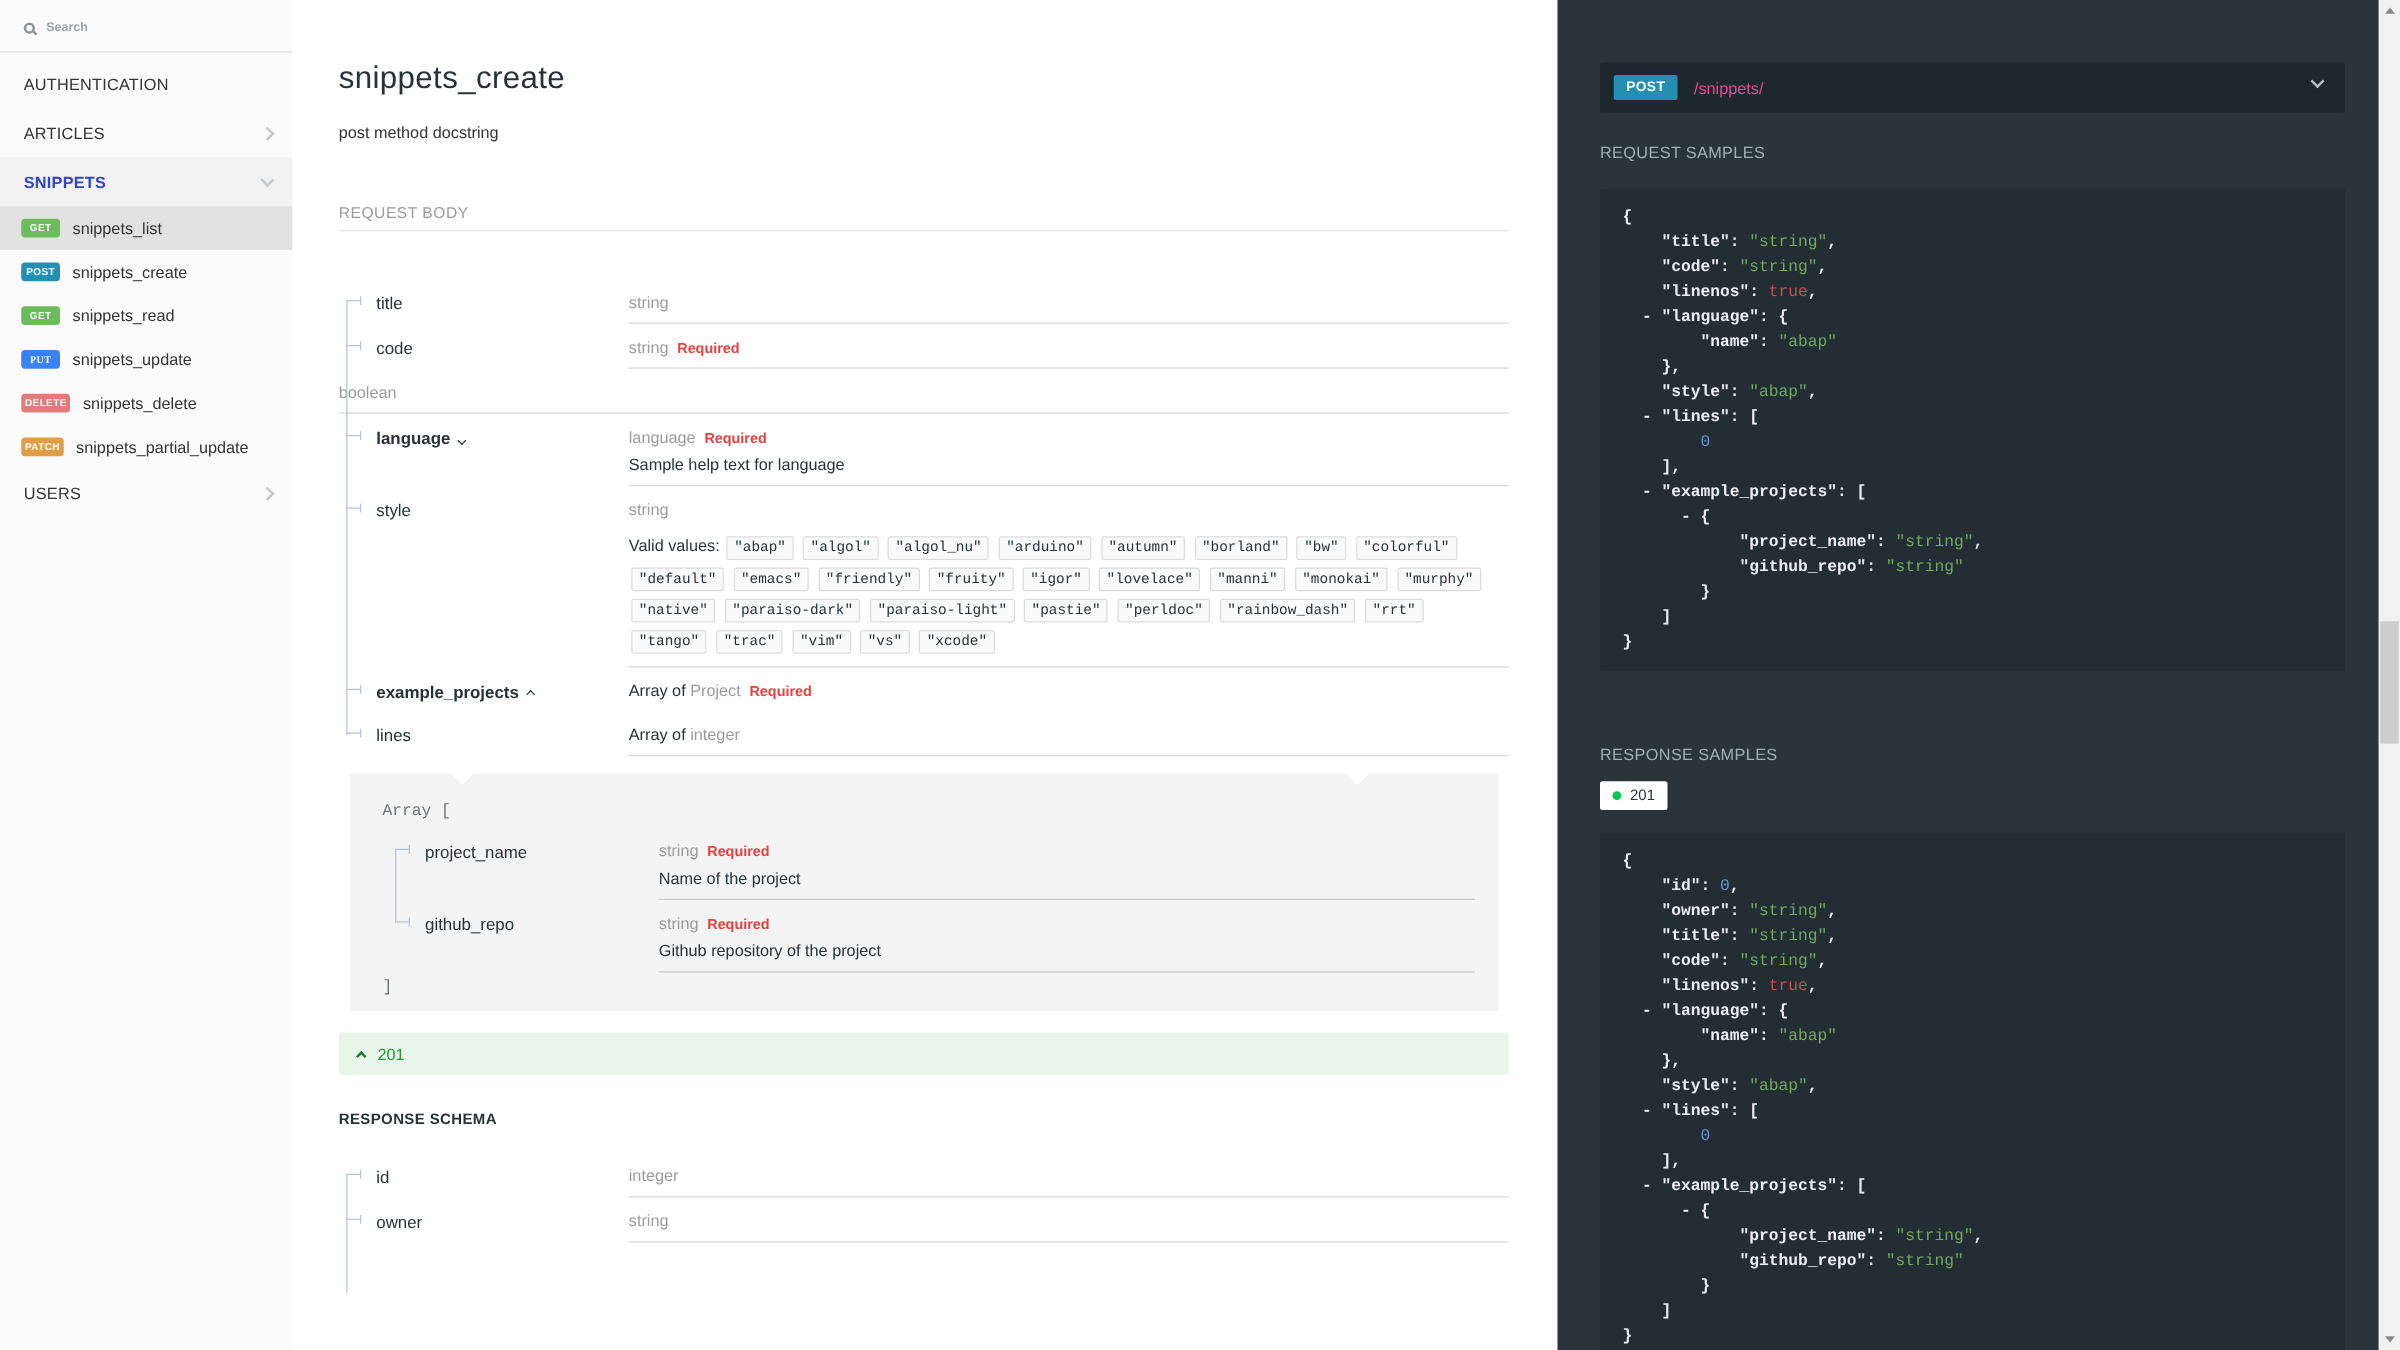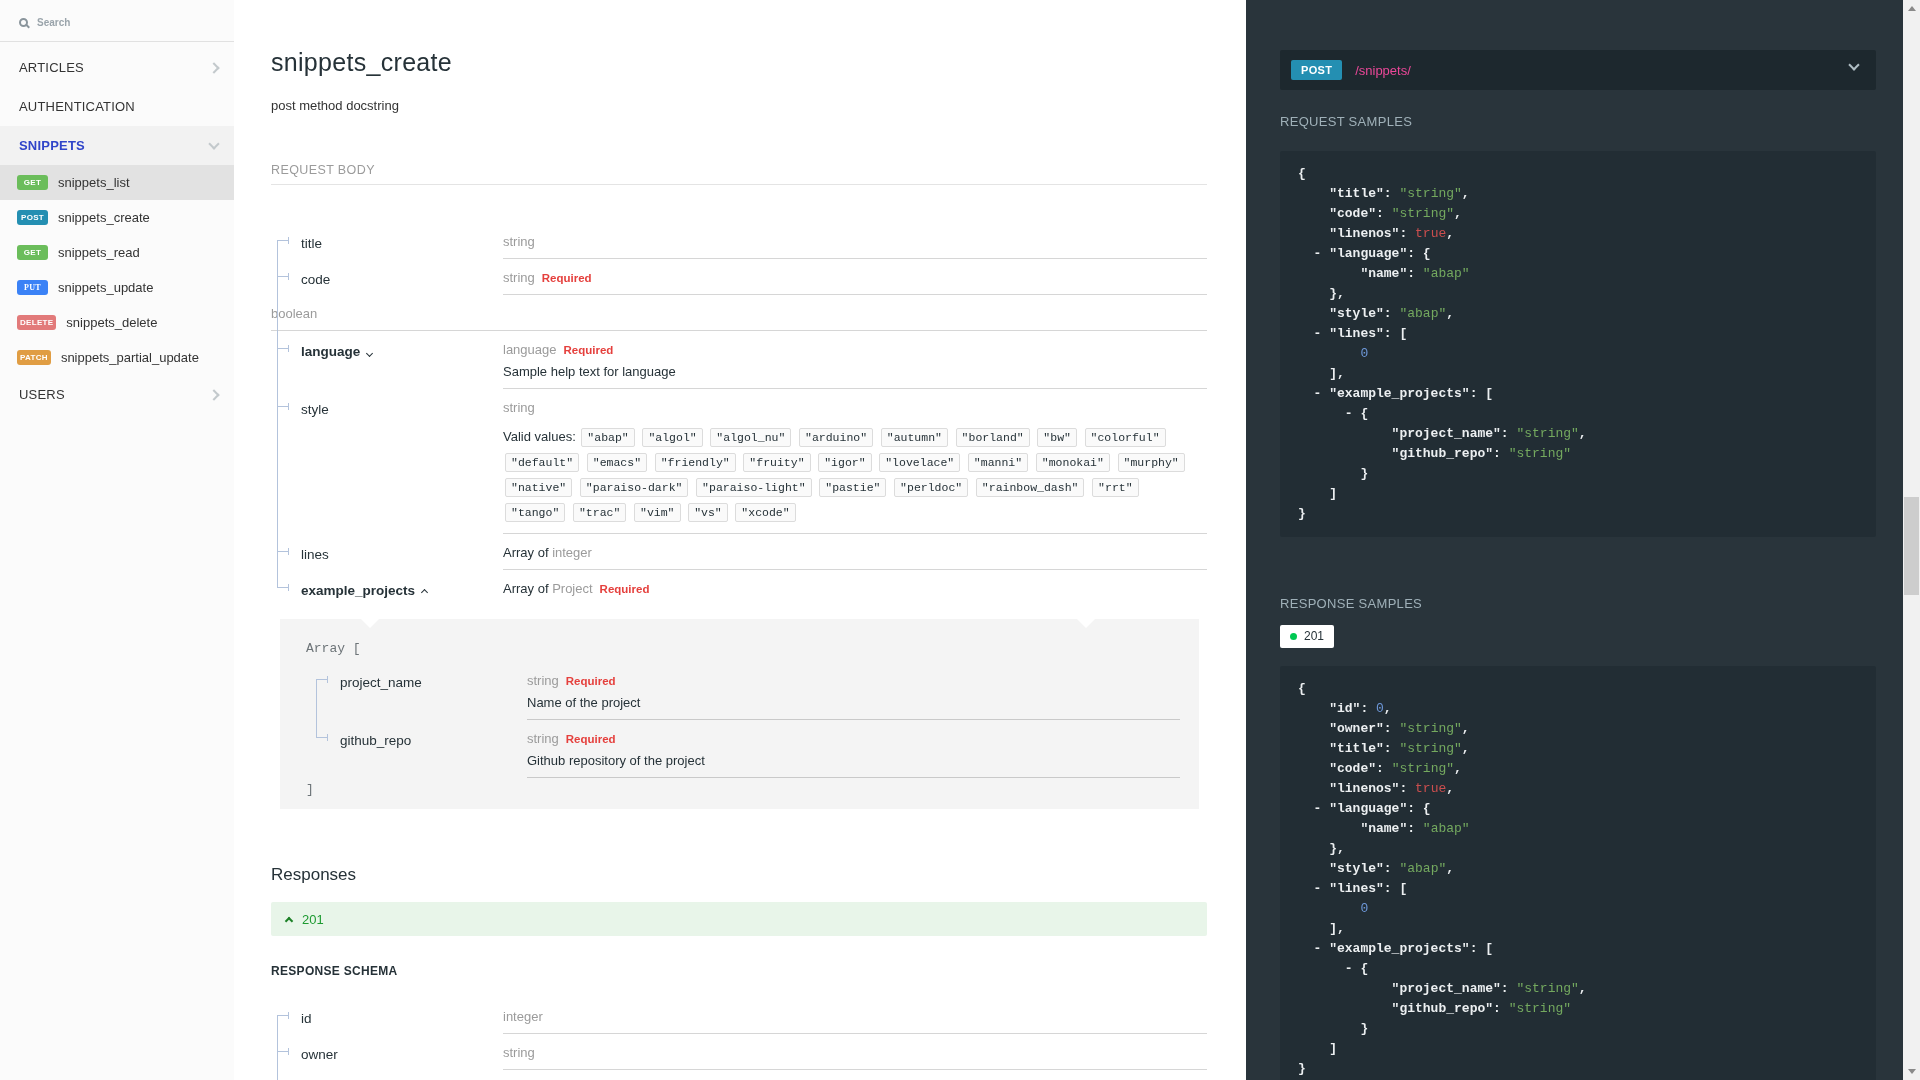--- a/index.html
+++ b/index.html
@@ -94,25 +94,25 @@
 </head>
 <body>
 
 <aside class="sidebar">
   <div class="search-row">
     <span class="search-icon"></span>
     <span class="search-text">Search</span>
   </div>
   <nav class="nav">
       <div class="nav-section">
+        <span>AUTHENTICATION</span>
+      </div>
+      <div class="nav-section">
         <span>ARTICLES</span>
         <span class="chev right"></span>
-      </div>
-      <div class="nav-section">
-        <span>AUTHENTICATION</span>
       </div>
       <div class="nav-section active">
         <span>SNIPPETS</span>
         <span class="chev down"></span>
       </div>
       <div class="nav-item selected">
         <span class="mbadge" style="background: rgb(107, 189, 91);">GET</span>
         <span>snippets_list</span>
       </div>
       <div class="nav-item">
@@ -173,29 +173,29 @@
           </div>
         </div>
         <div class="frow">
           <div class="frow-left"><span class="fname">style</span></div>
           <div class="frow-right">
             <div class="ftype"><span>string</span></div>
             <div class="vv"><span>Valid values: </span><span class="vv-badge">"abap"</span> <span class="vv-badge">"algol"</span> <span class="vv-badge">"algol_nu"</span> <span class="vv-badge">"arduino"</span> <span class="vv-badge">"autumn"</span> <span class="vv-badge">"borland"</span> <span class="vv-badge">"bw"</span> <span class="vv-badge">"colorful"</span> <span class="vv-badge">"default"</span> <span class="vv-badge">"emacs"</span> <span class="vv-badge">"friendly"</span> <span class="vv-badge">"fruity"</span> <span class="vv-badge">"igor"</span> <span class="vv-badge">"lovelace"</span> <span class="vv-badge">"manni"</span> <span class="vv-badge">"monokai"</span> <span class="vv-badge">"murphy"</span> <span class="vv-badge">"native"</span> <span class="vv-badge">"paraiso-dark"</span> <span class="vv-badge">"paraiso-light"</span> <span class="vv-badge">"pastie"</span> <span class="vv-badge">"perldoc"</span> <span class="vv-badge">"rainbow_dash"</span> <span class="vv-badge">"rrt"</span> <span class="vv-badge">"tango"</span> <span class="vv-badge">"trac"</span> <span class="vv-badge">"vim"</span> <span class="vv-badge">"vs"</span> <span class="vv-badge">"xcode"</span> </div>
           </div>
         </div>
         <div class="frow">
-          <div class="frow-left"><span class="fname">lines</span></div>
-          <div class="frow-right">
-            <div class="ftype"><span class="tprefix">Array of </span><span>integer</span></div>
-          </div>
-        </div>
-        <div class="frow">
           <div class="frow-left"><span class="fname bold">example_projects</span><span class="chev small up"></span></div>
           <div class="frow-right no-line">
             <div class="ftype"><span class="tprefix">Array of </span><span>Project</span><span class="req">Required</span></div>
+          </div>
+        </div>
+        <div class="frow">
+          <div class="frow-left"><span class="fname">lines</span></div>
+          <div class="frow-right">
+            <div class="ftype"><span class="tprefix">Array of </span><span>integer</span></div>
           </div>
         </div>
         <div class="array-box">
           <div class="notch n1"></div>
           <div class="notch n2"></div>
           <div class="mono-label">Array [</div>
           <div class="fields box-fields">
             <div class="frow">
               <div class="frow-left"><span class="fname">project_name</span></div>
               <div class="frow-right">
@@ -209,21 +209,20 @@
                 <div class="ftype"><span>string</span><span class="req">Required</span></div>
                 <div class="fhelp">Github repository of the project</div>
               </div>
             </div>
             <div class="tree-line" style="top: 17px; height: 59px;"></div>
           </div>
           <div class="mono-label close">]</div>
         </div>
         <div class="tree-line" style="top: 17px; height: 348px;"></div>
       </div>
-    <h2 class="responses">Responses</h2>
     <div class="resp-bar">
       <span class="chev up green"></span>
       <span>201</span>
     </div>
     <div class="schema-label">RESPONSE SCHEMA</div>
     <div class="fields" id="response-fields">
         <div class="frow">
           <div class="frow-left"><span class="fname">id</span></div>
           <div class="frow-right">
             <div class="ftype"><span>integer</span></div>

